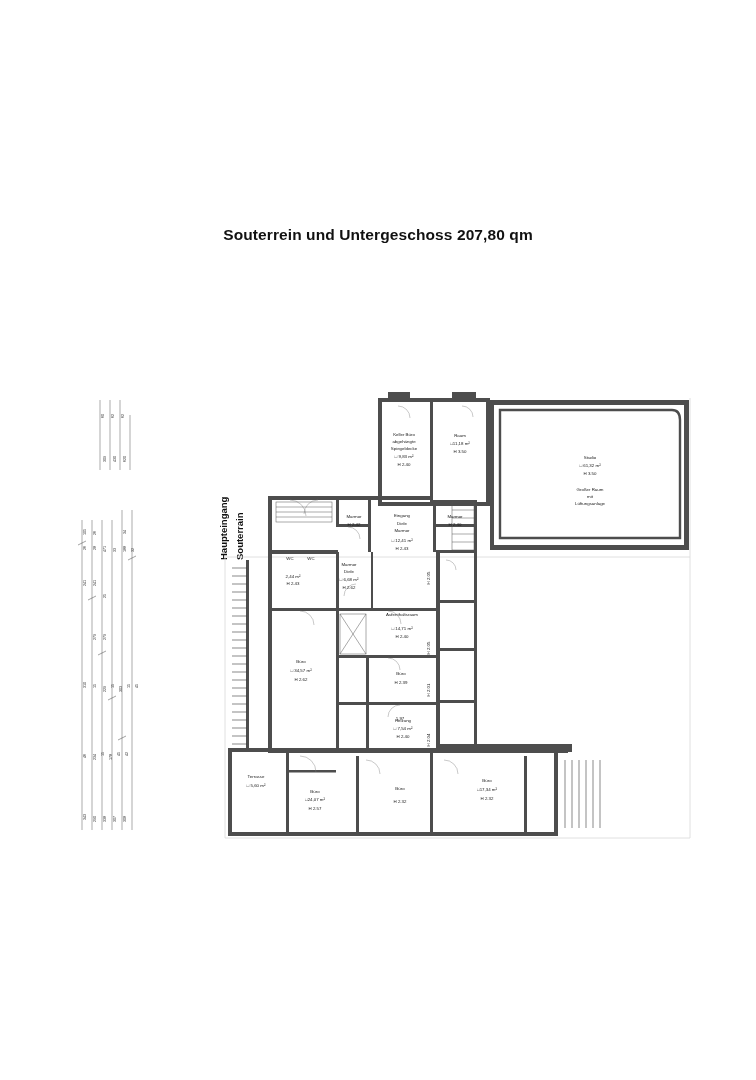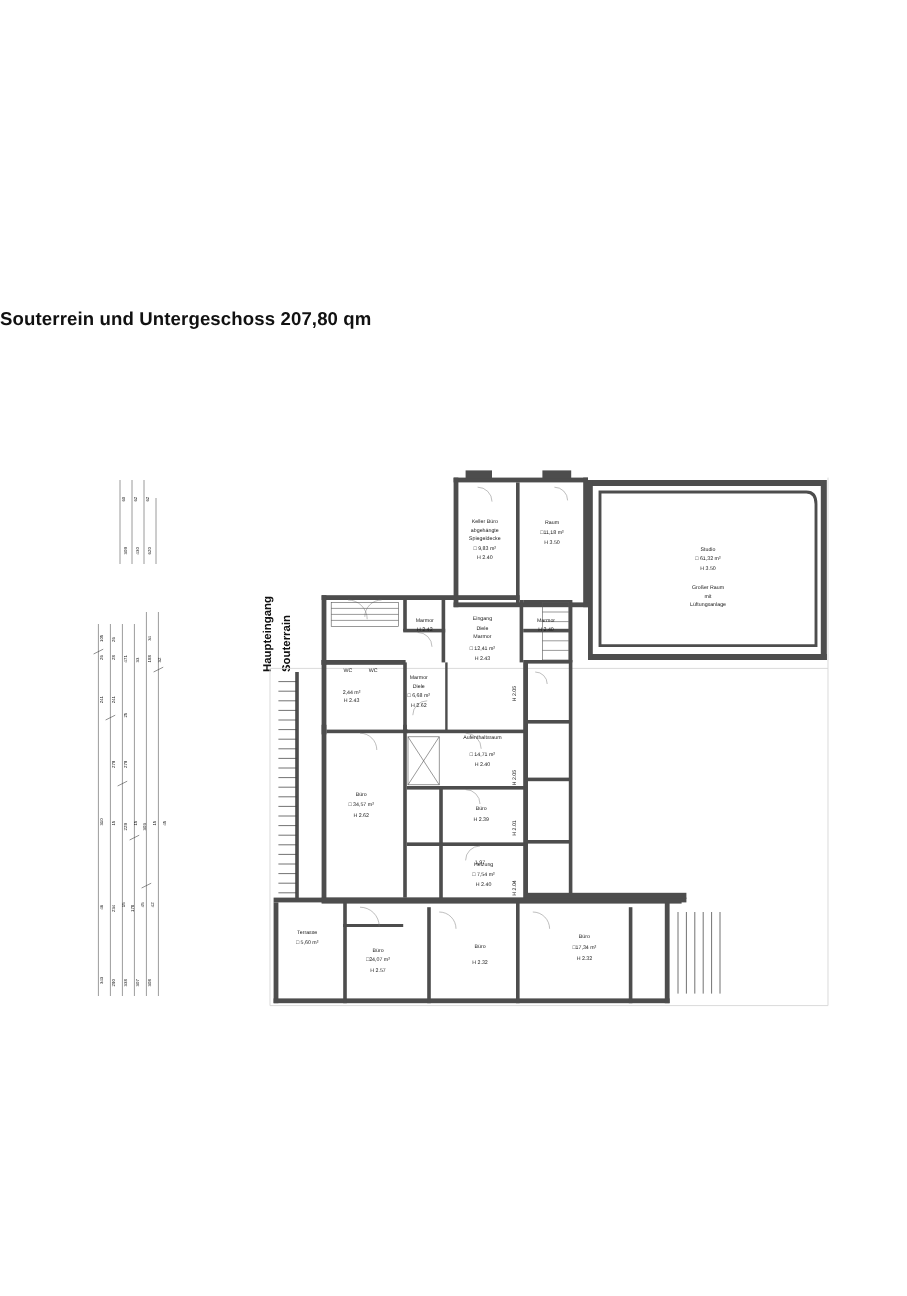--- a/index.html
+++ b/index.html
@@ -18,25 +18,25 @@
   #page {
     position: absolute;
     inset: 0;
     background: #ffffff;
   }
   #title {
     position: absolute;
     top: 226px;
     left: 0;
     width: 756px;
+    text-align: center;
     font-size: 15.5px;
     font-weight: bold;
     letter-spacing: 0.1px;
     color: #111111;
-    margin-top: 32px;
   }
   
   .vlabel {
     position: absolute;
     transform-origin: 0 0;
     transform: rotate(-90deg);
     font-size: 9.5px;
     font-weight: bold;
     white-space: nowrap;
     color: #111;

